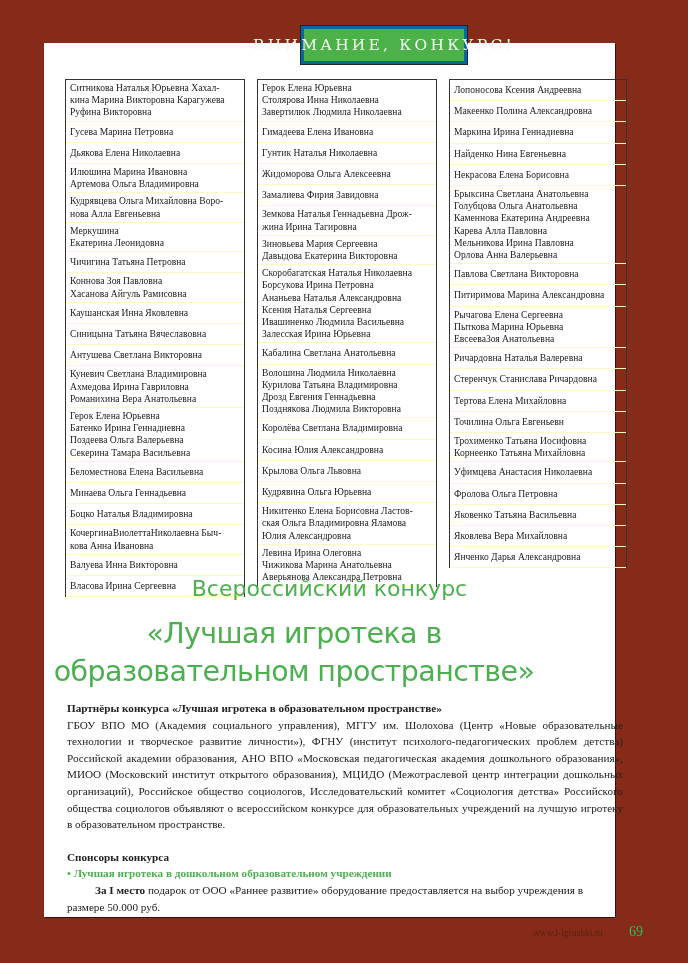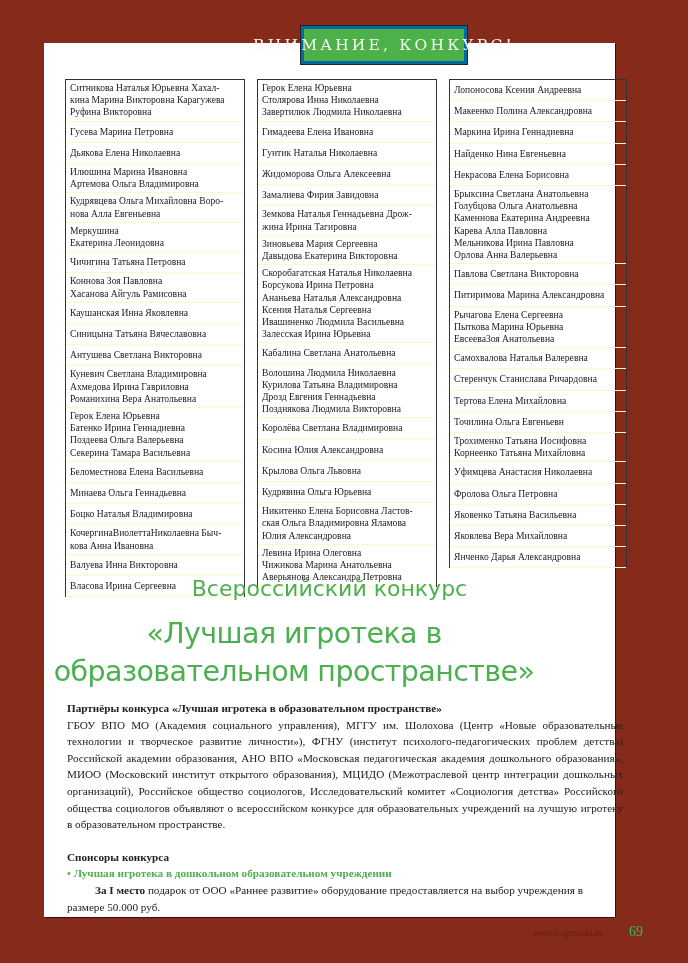--- a/index.html
+++ b/index.html
@@ -138,21 +138,21 @@
 Голубцова Ольга Анатольевна
 Каменнова Екатерина Андреевна
 Карева Алла Павловна
 Мельникова Ирина Павловна
 Орлова Анна Валерьевна</div>
     <div class="cell single">Павлова Светлана Викторовна</div>
     <div class="cell single">Питиримова Марина Александровна</div>
     <div class="cell">Рычагова  Елена Сергеевна
 Пыткова  Марина Юрьевна
 ЕвсееваЗоя Анатольевна</div>
-    <div class="cell single">Самохвалова Наталья Валеревна</div>
+    <div class="cell single">Ричардовна Наталья Валеревна</div>
     <div class="cell single">Стеренчук Станислава Ричардовна</div>
     <div class="cell single">Тертова Елена Михайловна</div>
     <div class="cell single">Точилина Ольга Евгеньевн</div>
     <div class="cell">Трохименко Татьяна Иосифовна
 Корнеенко Татьяна Михайловна</div>
     <div class="cell single">Уфимцева Анастасия Николаевна</div>
     <div class="cell single">Фролова Ольга Петровна</div>
     <div class="cell single">Яковенко Татьяна Васильевна</div>
     <div class="cell single">Яковлева Вера Михайловна</div>
     <div class="cell single">Янченко Дарья Александровна</div>

